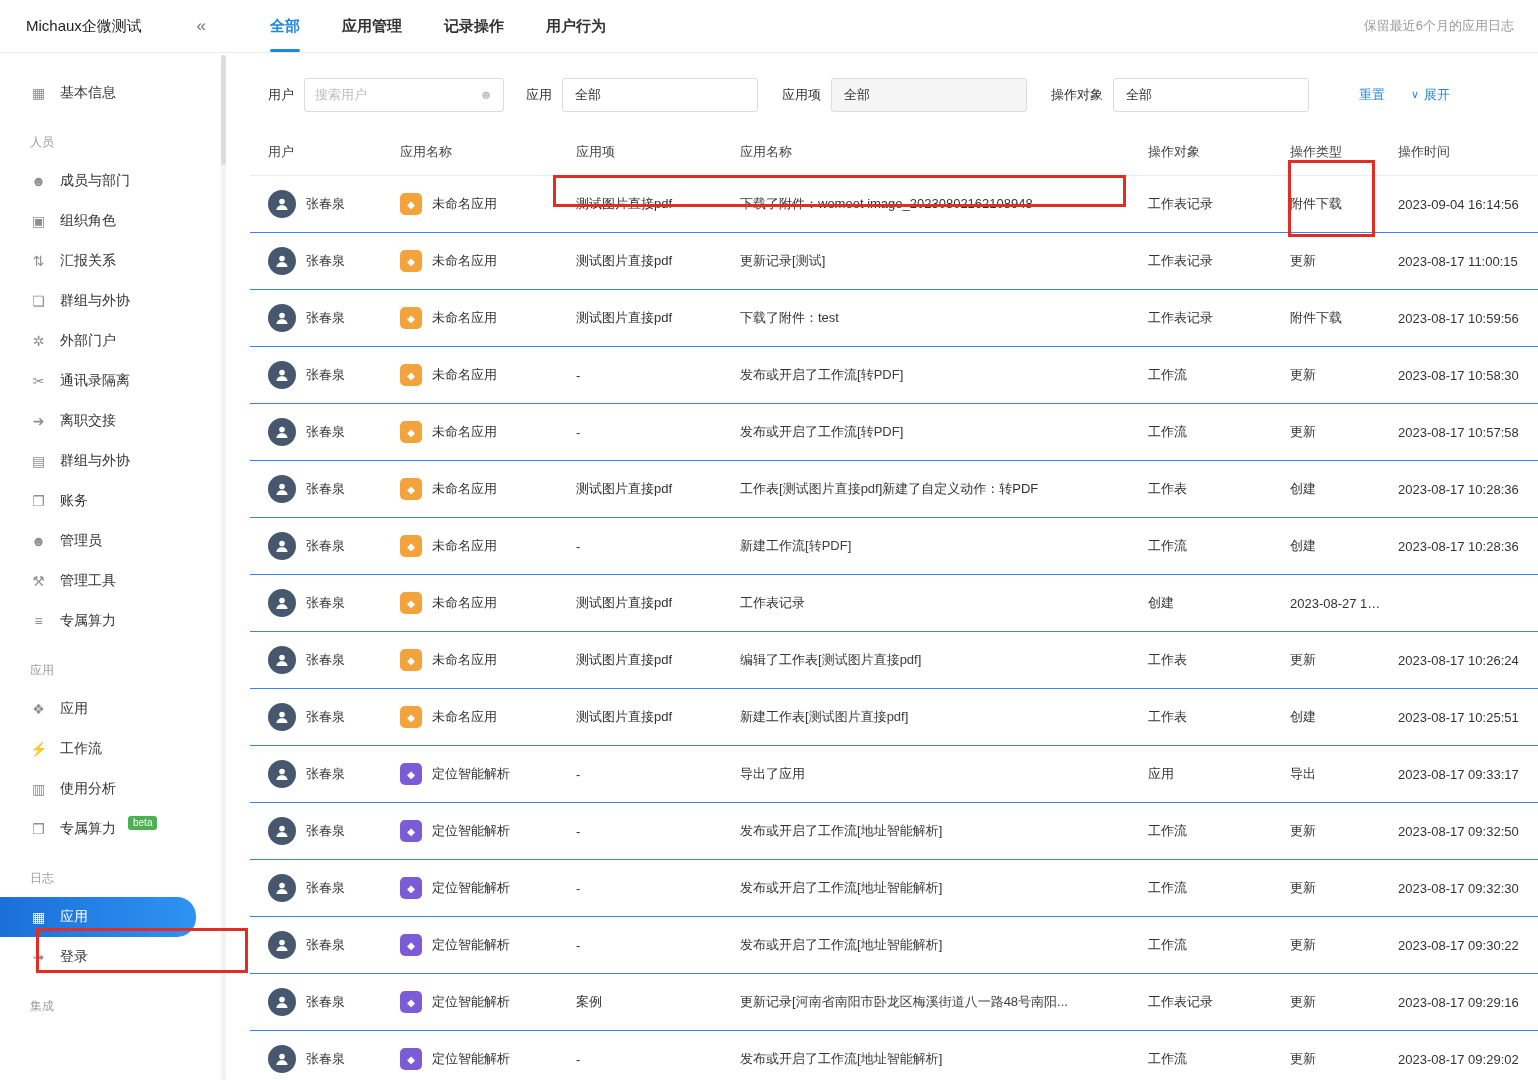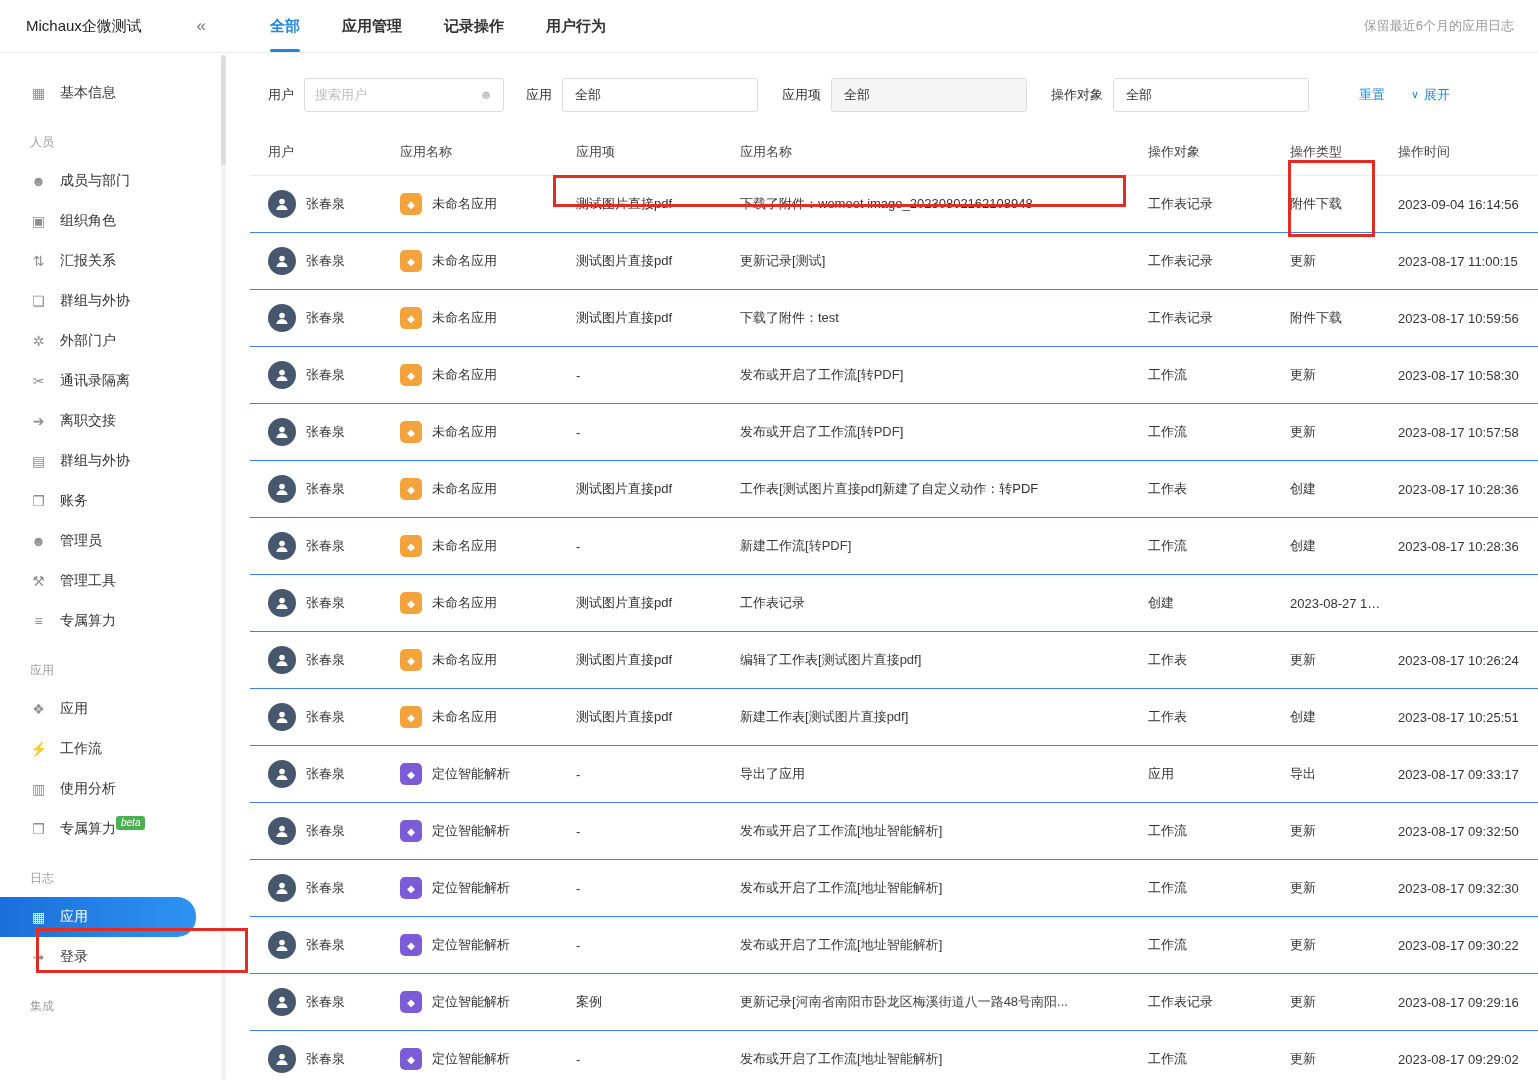--- a/index.html
+++ b/index.html
@@ -11,21 +11,21 @@
   .sidebar-header{height:53px;display:flex;align-items:center;justify-content:space-between;
     padding:0 44px 0 26px;border-bottom:1px solid #ececec;}
   .sidebar-title{font-size:15px;font-weight:normal;color:#222;white-space:nowrap;}
   .collapse{color:#757575;font-size:17px;cursor:pointer;}
   .nav{padding-top:20px;}
   .nav-item{height:40px;display:flex;align-items:center;padding-left:30px;font-size:14px;color:#333;cursor:pointer;}
   .nav-item .ico{width:17px;margin-right:13px;color:#8f8f8f;font-size:14px;text-align:center;flex:none;}
   .nav-item.active{width:196px;border-radius:0 19px 19px 0;background:linear-gradient(90deg,#1b6fd8,#2e93f2);color:#fff;}
   .nav-item.active .ico{color:#fff;}
   .section-label{height:48px;display:flex;align-items:flex-end;padding:0 0 10px 30px;font-size:12px;color:#9e9e9e;}
-  .beta{margin-left:0;background:#4caf50;color:#fff;font-size:10px;line-height:14px;padding:0 5px;border-radius:3px;align-self:center;position:relative;top:-6px;font-style:italic;}
+  .beta{margin-left:12px;background:#4caf50;color:#fff;font-size:10px;line-height:14px;padding:0 5px;border-radius:3px;align-self:center;position:relative;top:-6px;}
   .side-scrollbar{position:absolute;top:55px;bottom:0;right:24px;width:5px;background:#f2f2f2;border-radius:3px;}
   .side-scrollbar .thumb{width:5px;height:110px;background:#dcdcdc;border-radius:3px;}
 
   
   .main{position:absolute;left:250px;top:0;right:0;height:1080px;display:flex;flex-direction:column;}
   .tabbar{height:53px;flex:none;display:flex;align-items:center;border-bottom:1px solid #ececec;padding:0 24px 0 20px;}
   #tabs{display:flex;height:100%;}
   .tab{margin-right:42px;font-size:15px;font-weight:bold;color:#333;display:flex;align-items:center;position:relative;cursor:pointer;}
   .tab.active{color:#1e88e5;}
   .tab.active::after{content:"";position:absolute;left:0;right:0;bottom:0;height:3px;background:#1e88e5;border-radius:2px;}

